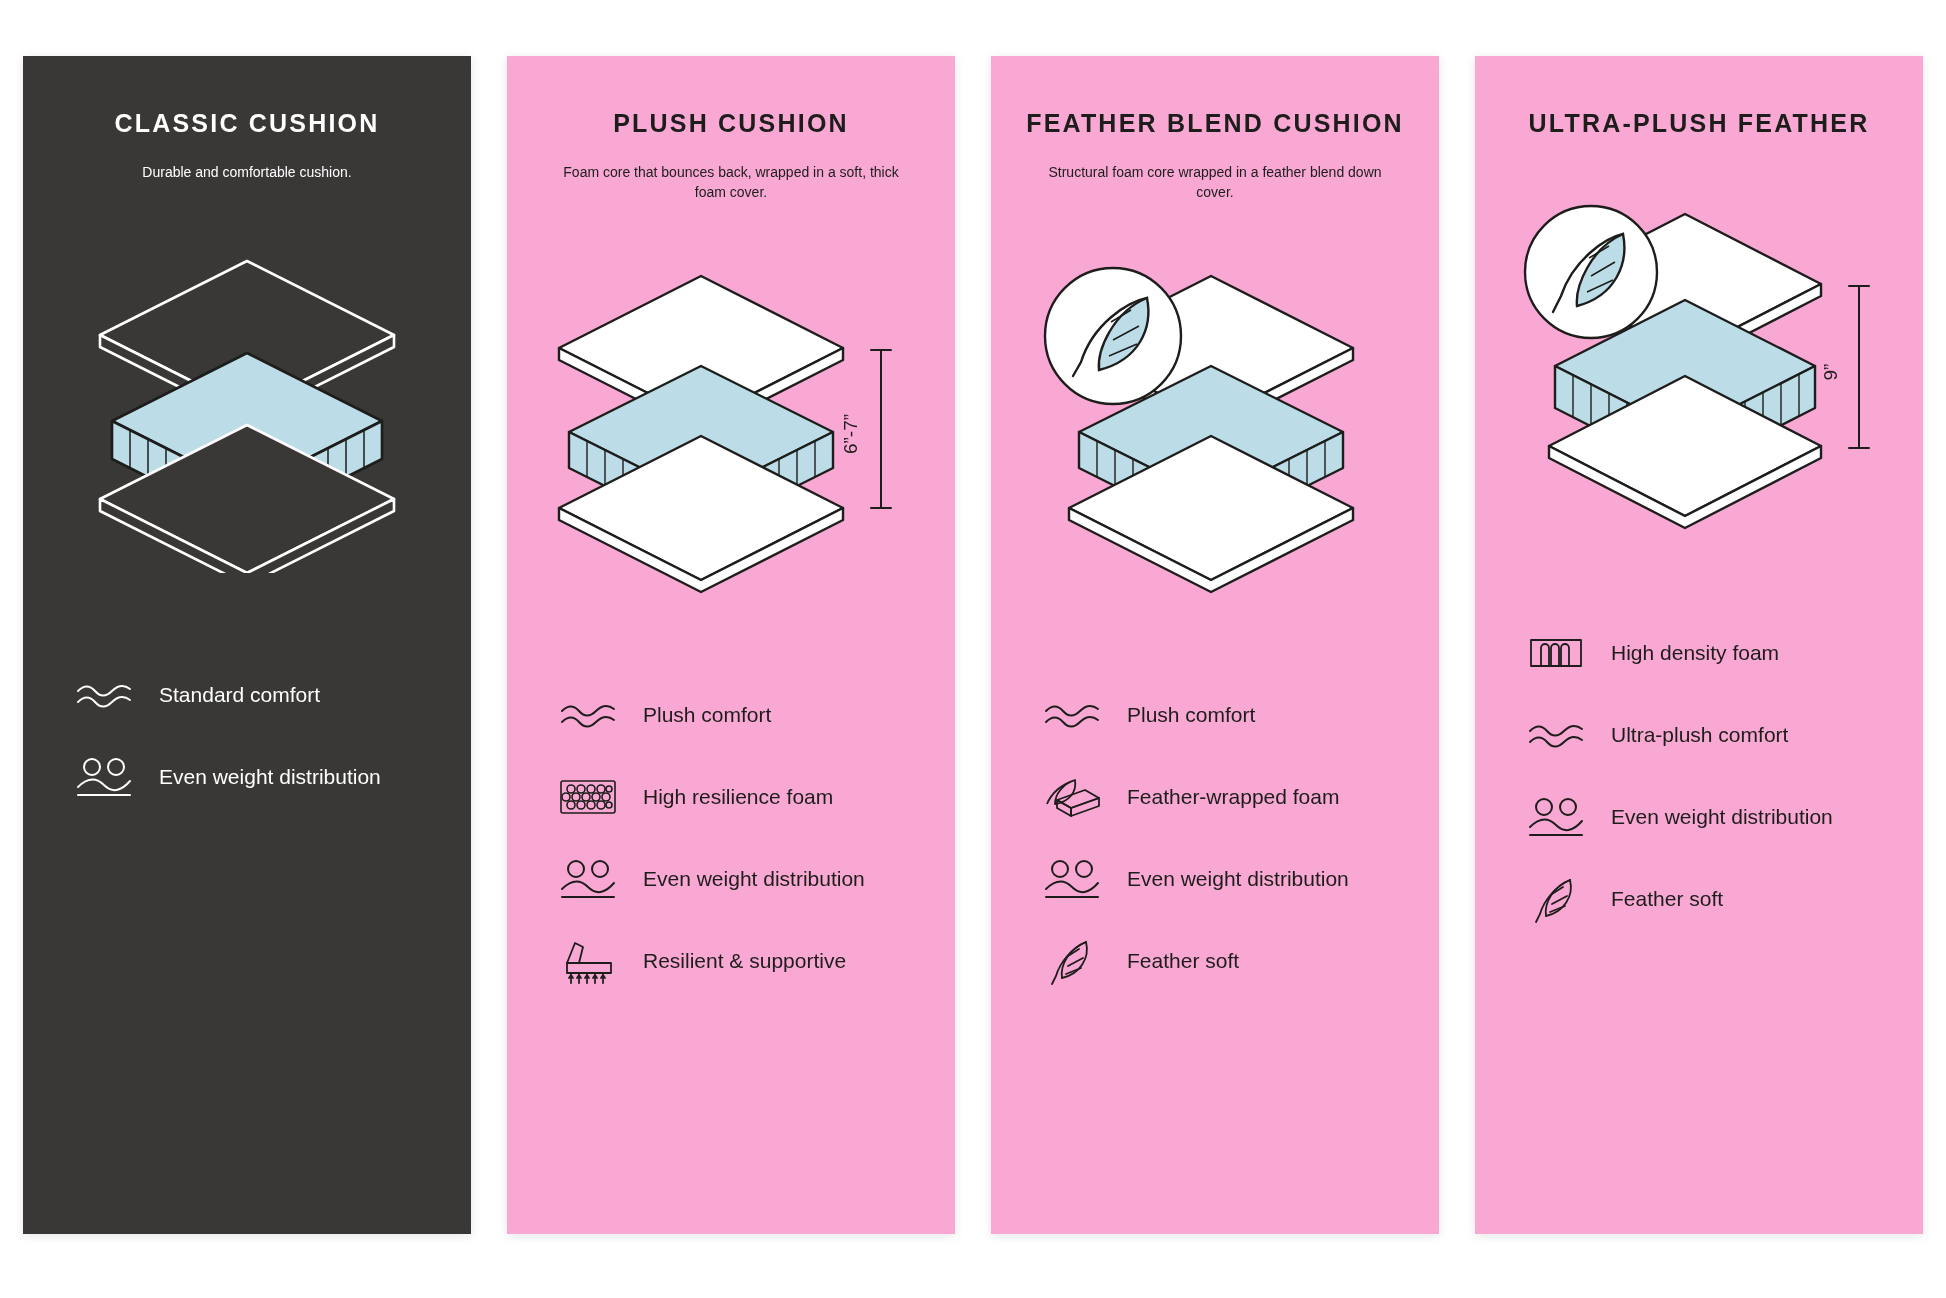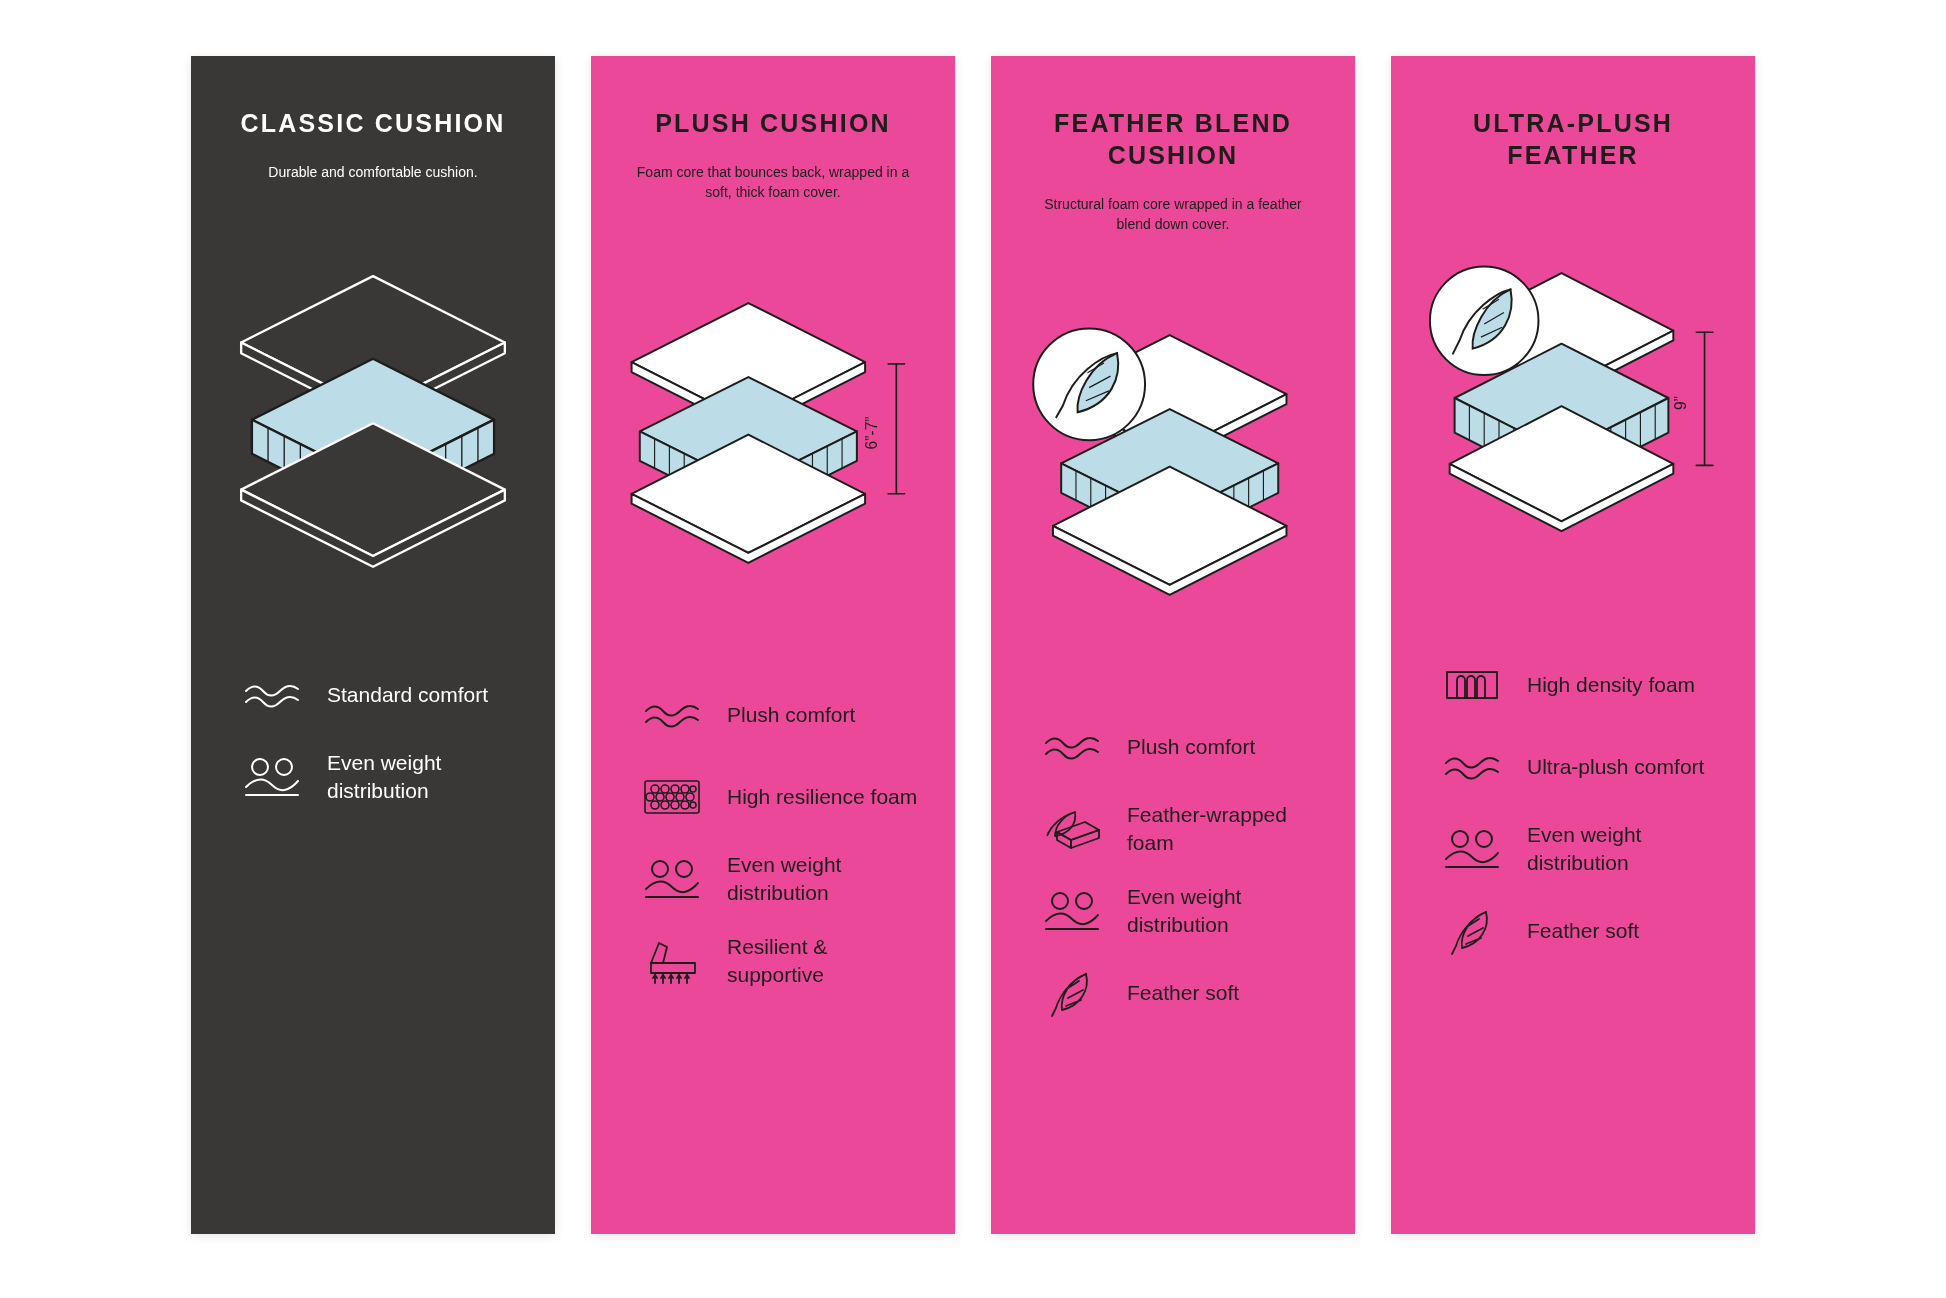--- a/index.html
+++ b/index.html
@@ -14,28 +14,28 @@
     width:1946px;height:1298px;
     display:flex;
     justify-content:center;
     align-items:flex-start;
     gap:36px;
     padding-top:56px;
     box-sizing:border-box;
   }
   .card{
     position:relative;
-    width:364px;
+    width:448px;
     height:1178px;
     box-sizing:border-box;
     padding:52px 34px 0 34px;
     box-shadow:0 2px 10px rgba(0,0,0,0.10);
   }
   .card.dark{ background:#3a3836; color:#ffffff; }
-  .card.light{ background:#ec4899; color:#1d1d1b; }
+  .card.light{ background:#f9a8d4; color:#1d1d1b; }
 
   .card-title{
     text-align:center;
     font-size:25px;
     font-weight:bold;
     letter-spacing:2.2px;
     line-height:1.27;
     margin:0 0 22px 0;
   }
   .card-desc{

